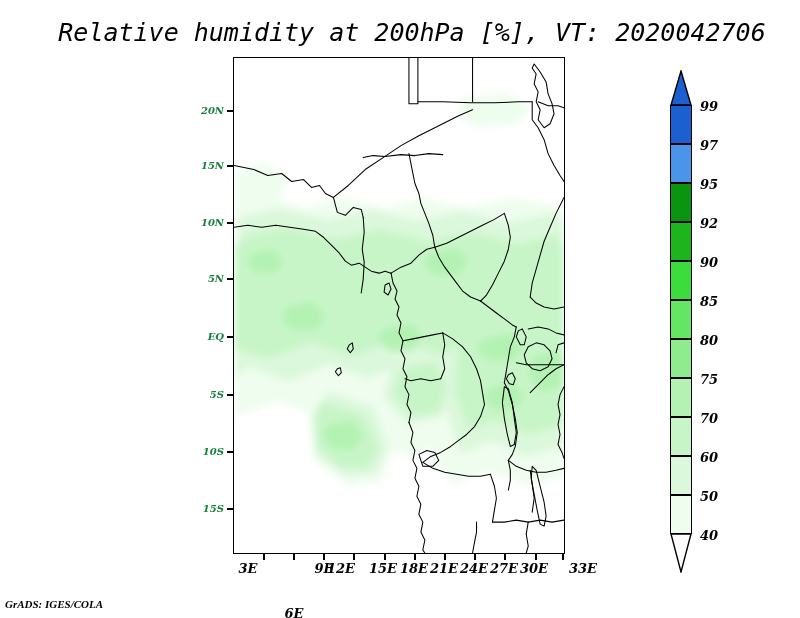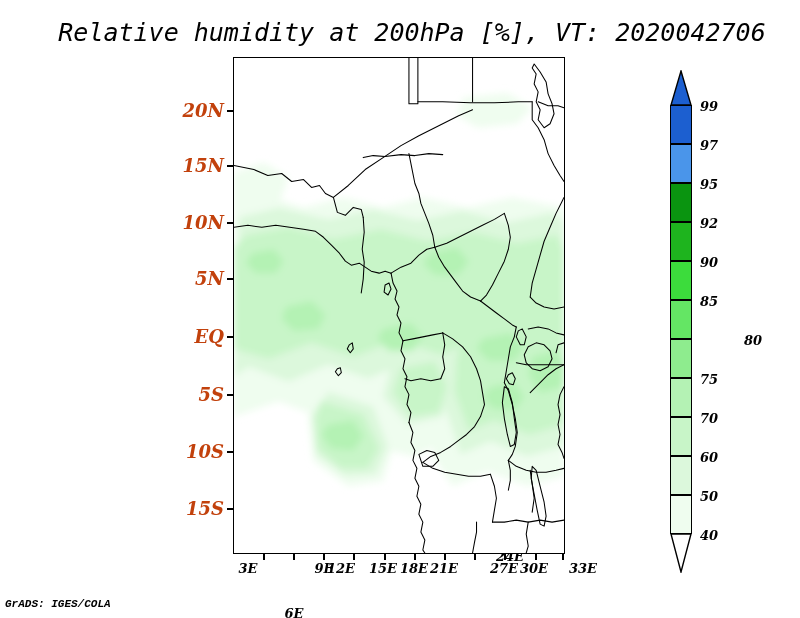--- a/index.html
+++ b/index.html
@@ -20,21 +20,21 @@
   #plot{
     position:absolute;left:233px;top:57px;width:332px;height:497px;
     border:1.6px solid #000;box-sizing:border-box;background:#fff;overflow:hidden;
   }
   #mapsvg{position:absolute;left:0;top:0;width:100%;height:100%;display:block;}
 
   
   .ylab{
     position:absolute;text-align:right;width:42px;
     font-family:"DejaVu Serif","Liberation Serif",serif;
-    font-style:italic;font-weight:bold;font-size:18px;color:#c2410c;line-height:13px;
+    font-style:italic;font-weight:bold;font-size:10px;color:#15803d;line-height:13px;
   }
   .ytick{position:absolute;width:6px;height:1.6px;background:#000;left:227px;}
   .xlab{
     position:absolute;text-align:center;width:40px;
     font-family:"DejaVu Serif","Liberation Serif",serif;
     font-style:italic;font-weight:bold;font-size:13px;color:#000;line-height:13px;
   }
   .xtick{position:absolute;width:1.6px;height:6px;background:#000;top:554px;}
 
   
@@ -43,21 +43,21 @@
   .cblab{
     position:absolute;left:38px;width:46px;text-align:left;
     font-family:"DejaVu Serif","Liberation Serif",serif;
     font-style:italic;font-weight:bold;font-size:13px;color:#000;line-height:13px;
   }
   #cbtop,#cbbot{position:absolute;left:8px;width:22px;}
 
   
   #footer{
     position:absolute;left:5px;top:598px;
-    font-family:Liberation Mono, monospace;
+    font-family:Liberation Serif, serif;
     font-style:italic;font-weight:bold;font-size:11px;color:#000;white-space:nowrap;
   }
 </style>
 </head>
 <body>
 
 <div id="root">
 
   <div id="title">Relative humidity at 200hPa [%], VT: 2020042706</div>
 
@@ -91,21 +91,21 @@
   <div class="xtick" style="left:535px;"></div>
   <div class="xtick" style="left:562px;"></div>
 
   <div class="xlab" style="left:228px;top:562px;">3E</div>
   <div class="xlab" style="left:274px;top:562px;margin-top:45px;">6E</div>
   <div class="xlab" style="left:304px;top:562px;">9E</div>
   <div class="xlab" style="left:321px;top:562px;text-align:center;">12E</div>
   <div class="xlab" style="left:363px;top:562px;">15E</div>
   <div class="xlab" style="left:394px;top:562px;">18E</div>
   <div class="xlab" style="left:424px;top:562px;">21E</div>
-  <div class="xlab" style="left:454px;top:550px;margin-left:36px;">24E</div>
+  <div class="xlab" style="left:454px;top:562px;">24E</div>
   <div class="xlab" style="left:484px;top:562px;">27E</div>
   <div class="xlab" style="left:514px;top:562px;">30E</div>
   <div class="xlab" style="left:543px;top:562px;padding-left:20px;">33E</div>
 
   <div id="plot">
     <svg id="mapsvg" viewBox="0 0 332 497" preserveAspectRatio="none">
       <defs>
 
         <filter id="soft" x="-20%" y="-20%" width="140%" height="140%">
           <feGaussianBlur stdDeviation="2.2"></feGaussianBlur>
@@ -251,21 +251,21 @@
     <svg id="cbbot" style="top:463px;height:40px;" viewBox="0 0 22 40" preserveAspectRatio="none">
       <polygon points="1,1 21,1 11,39" fill="#ffffff" stroke="#000" stroke-width="1.4"></polygon>
     </svg>
 
     <div class="cblab" style="top:30px;">99</div>
     <div class="cblab" style="top:69px;">97</div>
     <div class="cblab" style="top:108px;">95</div>
     <div class="cblab" style="top:147px;">92</div>
     <div class="cblab" style="top:186px;">90</div>
     <div class="cblab" style="top:225px;">85</div>
-    <div class="cblab" style="top:264px;margin-left:44px;">80</div>
+    <div class="cblab" style="top:264px;">80</div>
     <div class="cblab" style="top:303px;">75</div>
     <div class="cblab" style="top:342px;">70</div>
     <div class="cblab" style="top:381px;">60</div>
     <div class="cblab" style="top:420px;">50</div>
     <div class="cblab" style="top:459px;">40</div>
   </div>
 
   <div id="footer">GrADS: IGES/COLA</div>
 
 </div>

